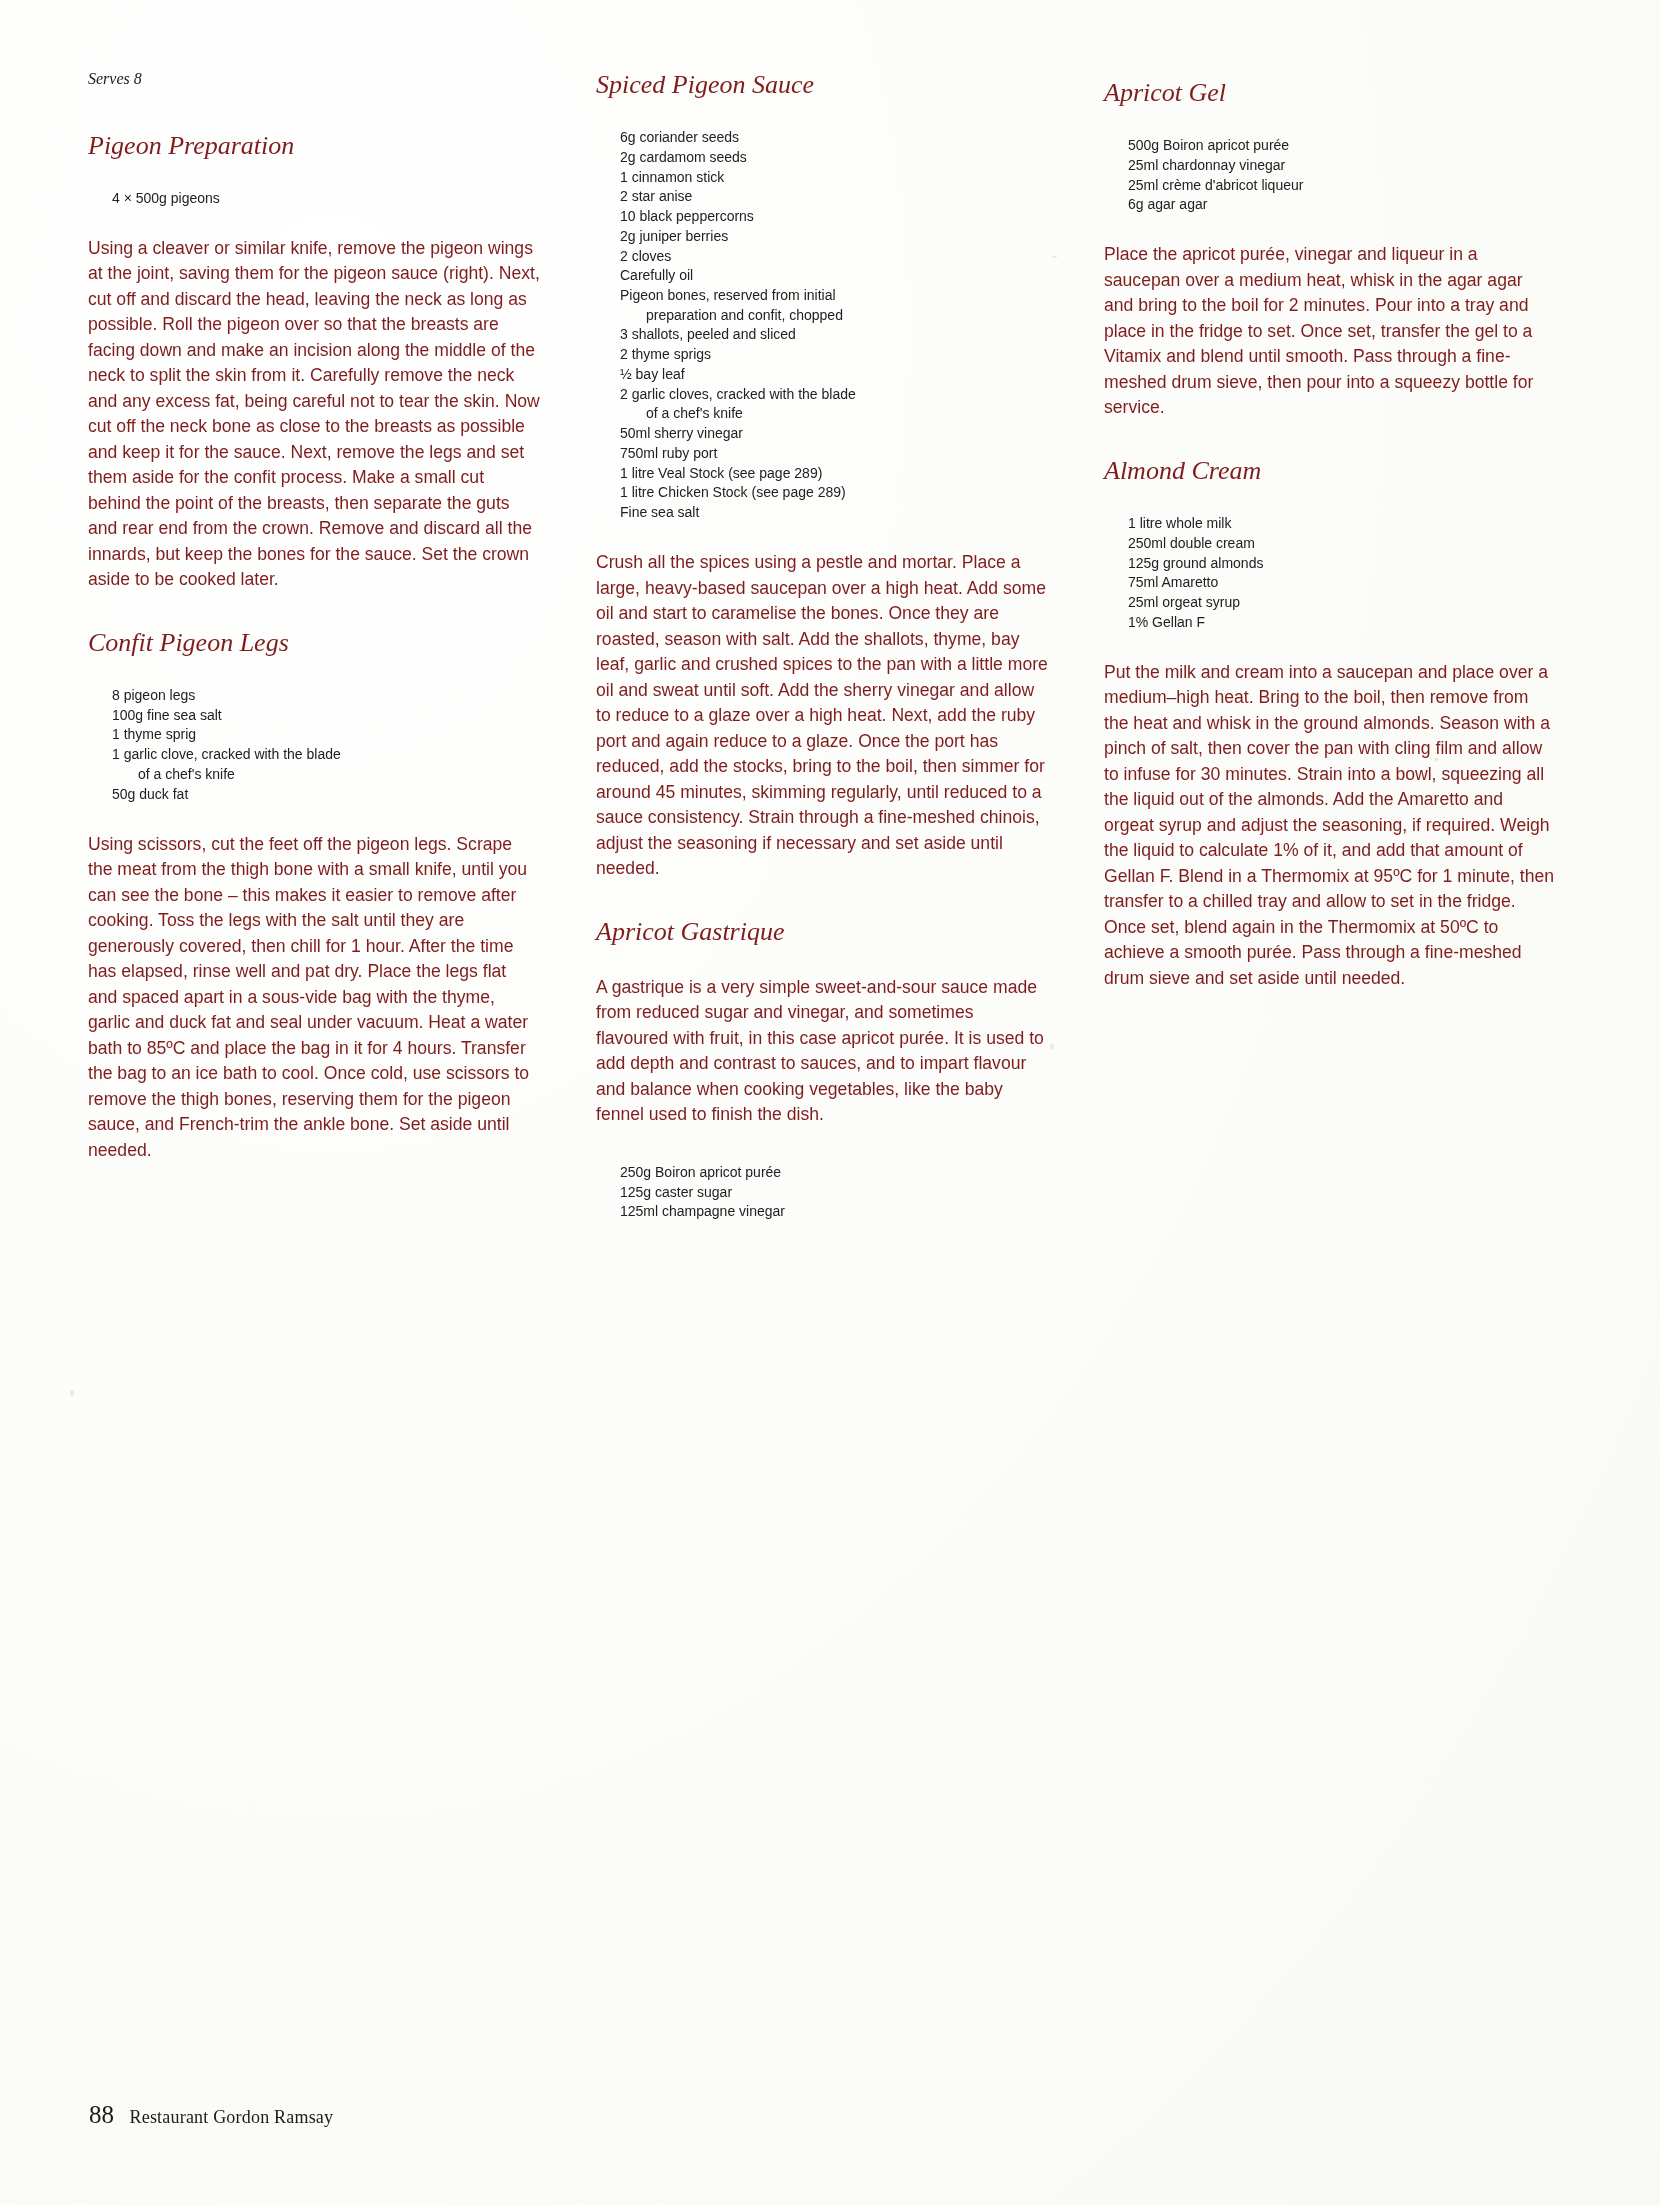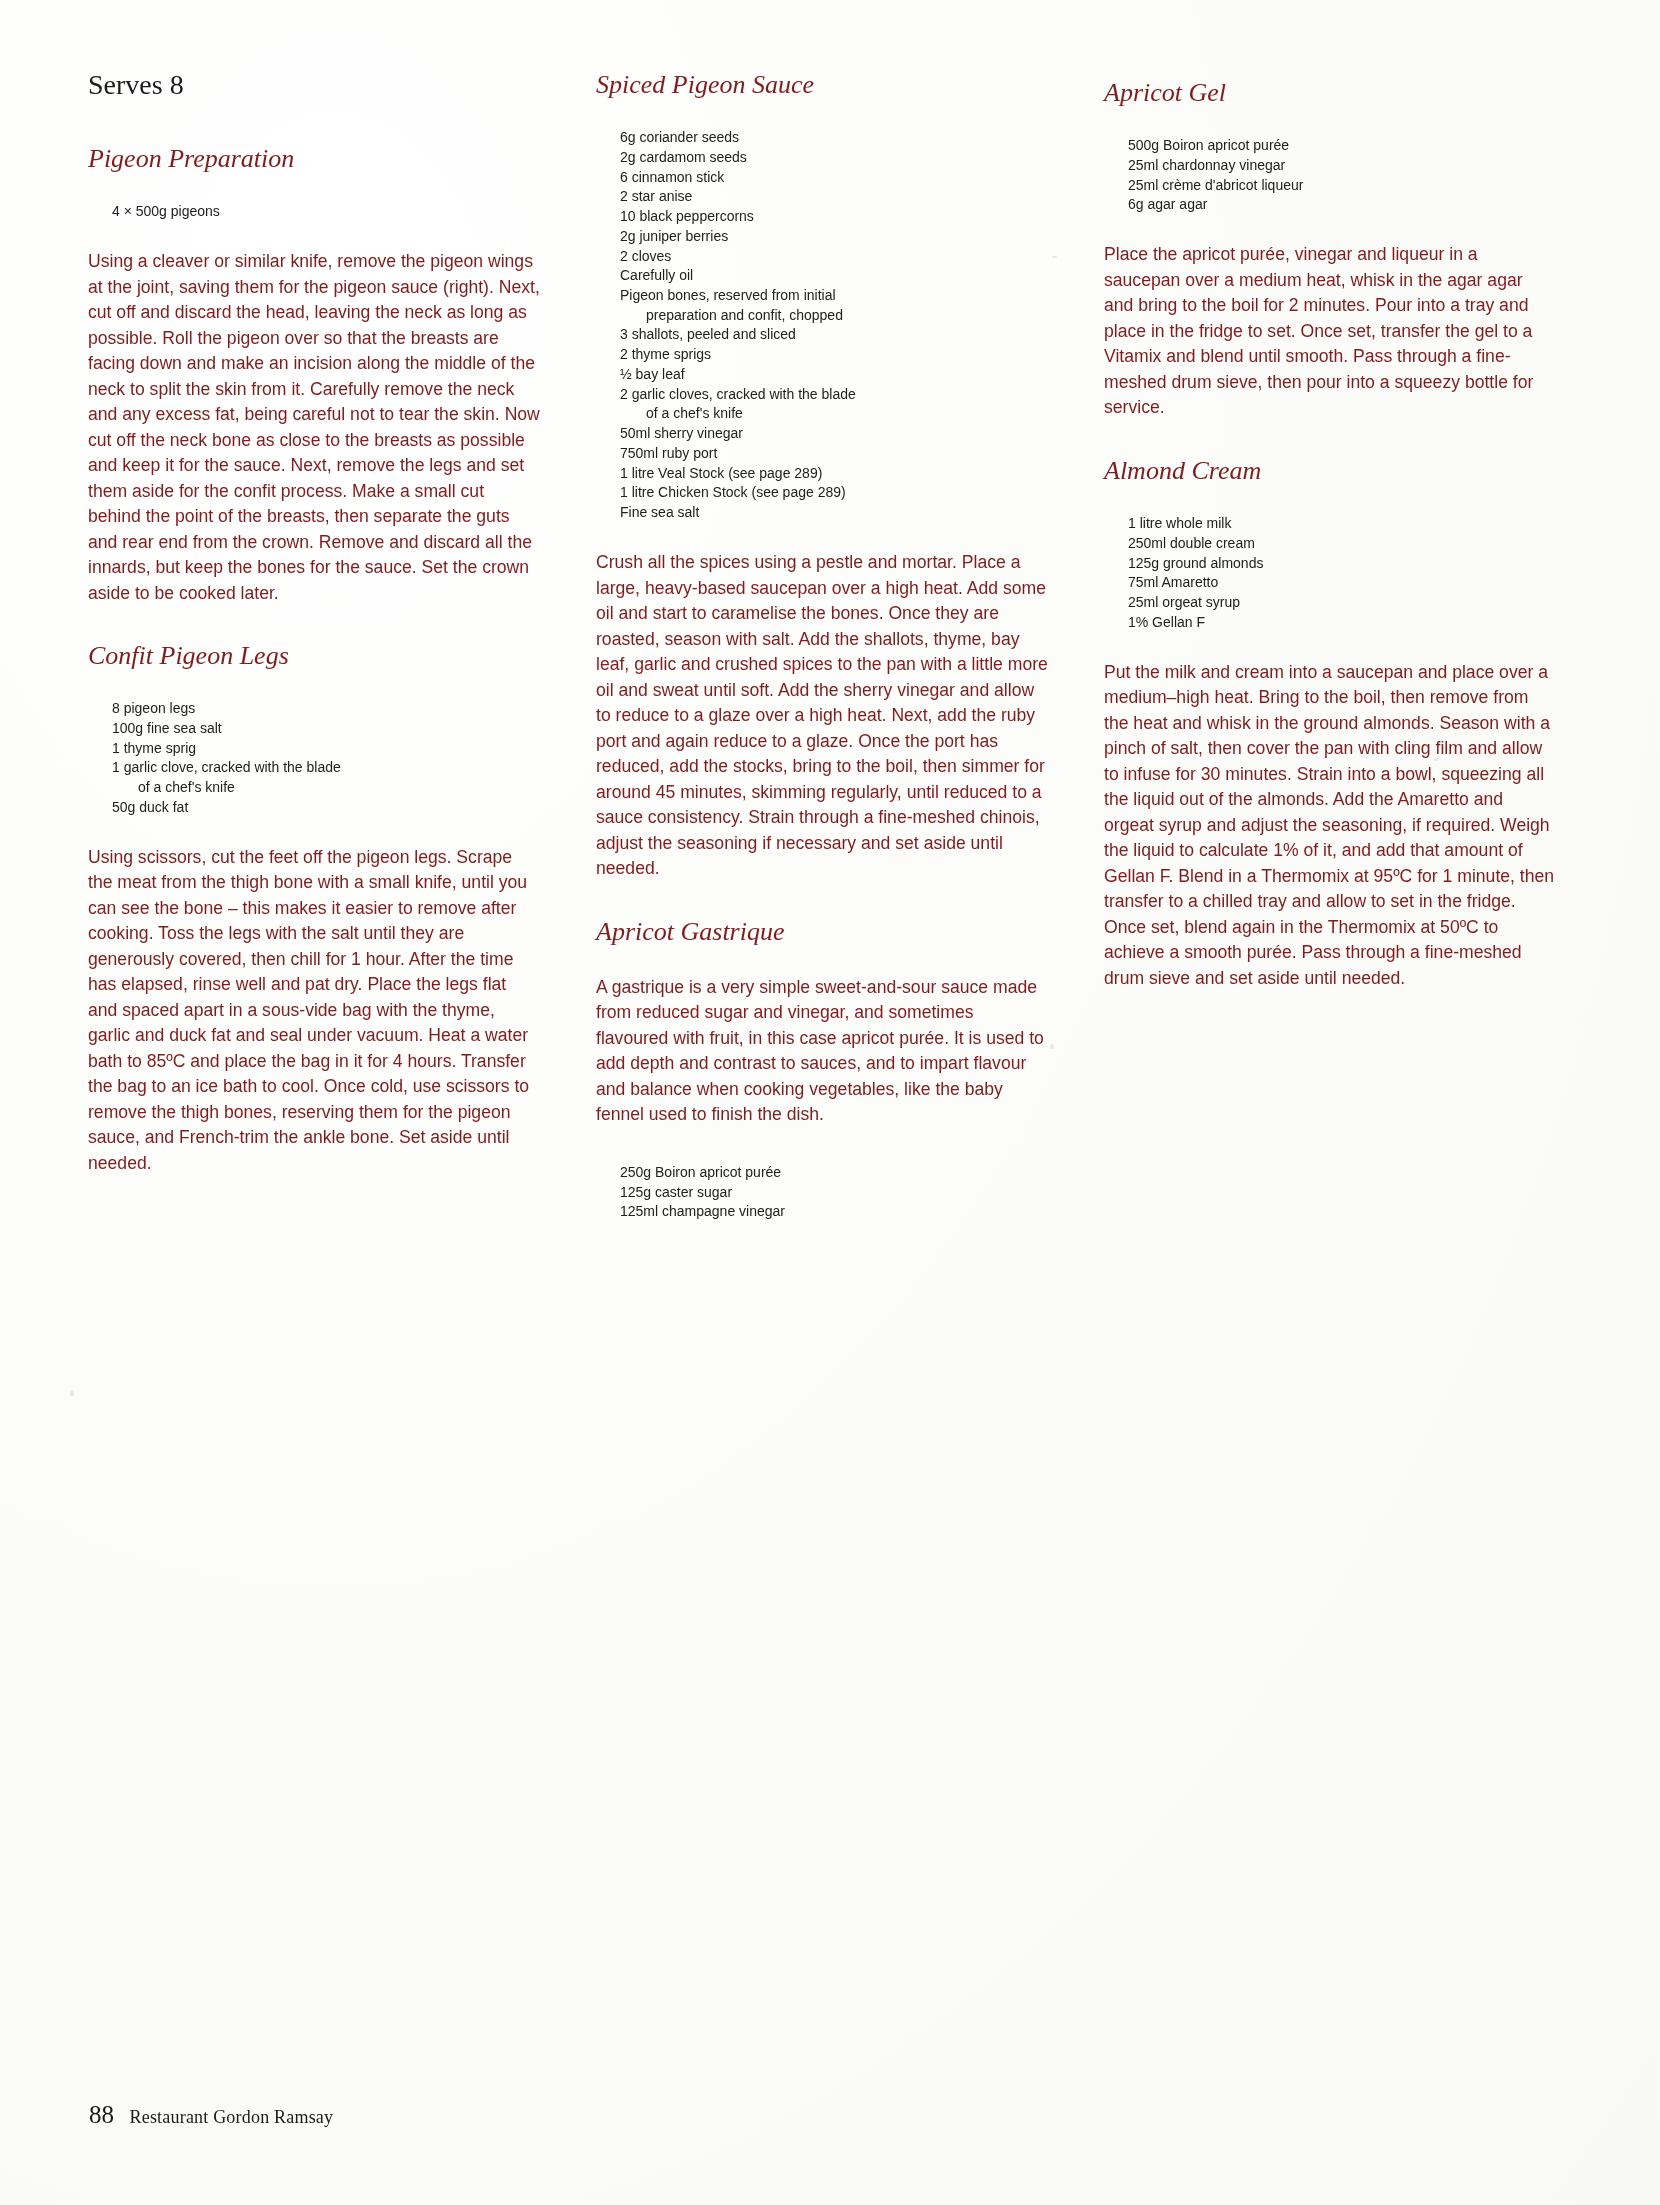--- a/index.html
+++ b/index.html
@@ -44,25 +44,26 @@
 
   .col {
     width: 452px;
     flex: 0 0 452px;
   }
   .col-2 { margin-left: 13px; }
   .col-3 { margin-left: 13px; margin-top: 8px; }
 
   .serves {
     font-family: "Liberation Serif", "DejaVu Serif", serif;
-    font-size: 28px;
+    font-size: 16px;
     line-height: 1.1;
     color: #1d1a1b;
     margin: 0 0 43px 0;
     font-weight: 400;
+    font-style: italic;
   }
 
   .section-title {
     font-family: "Liberation Serif", "DejaVu Serif", serif;
     font-size: 26px;
     line-height: 1.12;
     color: #7f1d1d;
     font-weight: 400;
     margin: 0 0 29px 0;
     font-style: italic;
@@ -171,21 +172,21 @@
       <p class="body">Using scissors, cut the feet off the pigeon legs. Scrape the meat from the thigh bone with a small knife, until you can see the bone – this makes it easier to remove after cooking. Toss the legs with the salt until they are generously covered, then chill for 1 hour. After the time has elapsed, rinse well and pat dry. Place the legs flat and spaced apart in a sous-vide bag with the thyme, garlic and duck fat and seal under vacuum. Heat a water bath to 85ºC and place the bag in it for 4 hours. Transfer the bag to an ice bath to cool. Once cold, use scissors to remove the thigh bones, reserving them for the pigeon sauce, and French-trim the ankle bone. Set aside until needed.</p>
     </div>
 
     <div class="col col-2">
 
       <h2 class="section-title">Spiced Pigeon Sauce</h2>
 
       <ul class="ingredients">
         <li><span>6g coriander seeds</span></li>
         <li><span>2g cardamom seeds</span></li>
-        <li><span>6 cinnamon stick</span></li>
+        <li><span>1 cinnamon stick</span></li>
         <li><span>2 star anise</span></li>
         <li><span>10 black peppercorns</span></li>
         <li><span>2g juniper berries</span></li>
         <li><span>2 cloves</span></li>
         <li><span>Carefully oil</span></li>
         <li>
           <span>Pigeon bones, reserved from initial</span>
           <span class="cont">preparation and confit, chopped</span>
         </li>
         <li><span>3 shallots, peeled and sliced</span></li>

